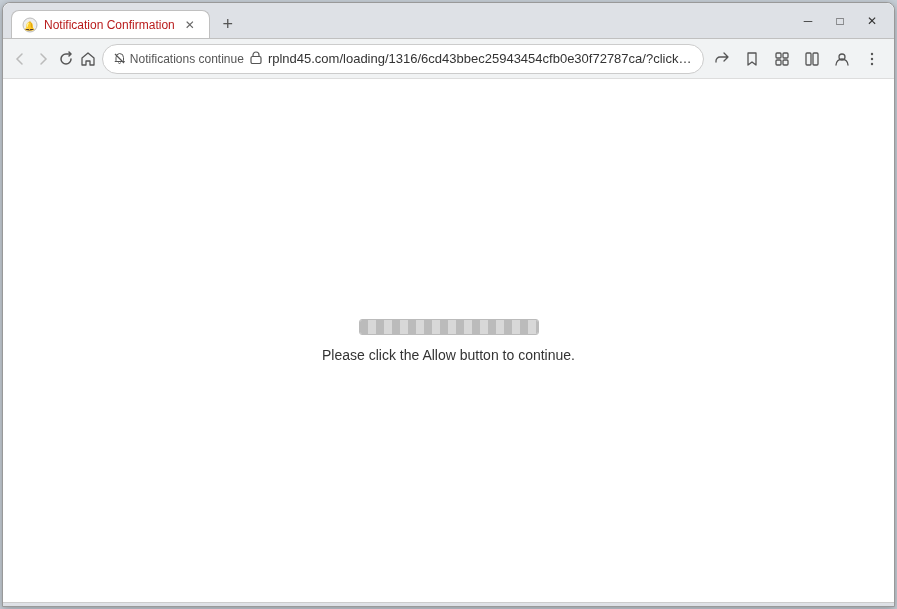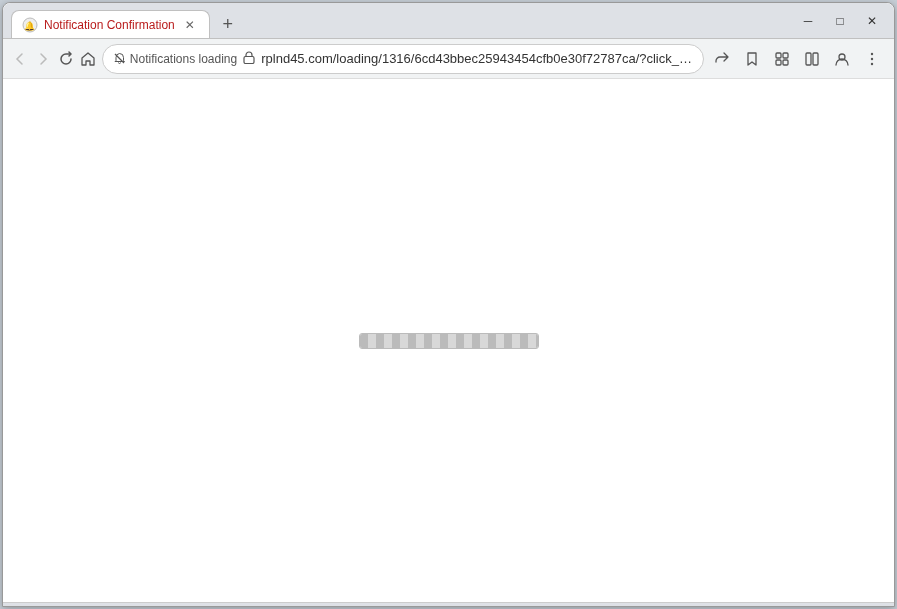--- a/index.html
+++ b/index.html
@@ -286,21 +286,21 @@
         </svg>
     </div>
 
     <div class="address-bar">
       <div class="notifications-blocked">
         <svg width="13" height="13" viewBox="0 0 13 13">
           <path d="M6.5 1.5a4 4 0 0 1 4 4v3l1 1H2l1-1V5.5a4 4 0 0 1 3.5-4z" stroke="#555" stroke-width="1" fill="none"></path>
           <path d="M5.5 10.5a1 1 0 0 0 2 0" stroke="#555" stroke-width="1" fill="none"></path>
           <line x1="2" y1="2" x2="11" y2="11" stroke="#555" stroke-width="1.2"></line>
         </svg>
-        <span>Notifications loading</span>
+        <span>Notifications continue</span>
       </div>
       <span>
         <svg width="12" height="13" viewBox="0 0 12 13" fill="none">
           <rect x="1" y="5.5" width="10" height="7" rx="1.5" stroke="#555" stroke-width="1.2"></rect>
           <path d="M3 5.5V4a3 3 0 0 1 6 0v1.5" stroke="#555" stroke-width="1.2" fill="none"></path>
         </svg>
       </span>
       <span class="url-text">rplnd45.com/loading/1316/6cd43bbec25943454cfb0e30f72787ca/?click_id=wtn2...</span>
     </div>
 
@@ -342,16 +342,17 @@
             <circle cx="8" cy="13" r="1.2" fill="#555"></circle>
           </svg>
       </div>
     </div>
   </div>
 
   <div class="page-content">
     <div class="progress-bar-container">
       <div class="progress-bar-stripes"></div>
     </div>
+    <div class="page-message">Please click the Allow button to continue.</div>
   </div>
 
   <div class="status-bar"></div>
 </div>
 
 </body></html>

